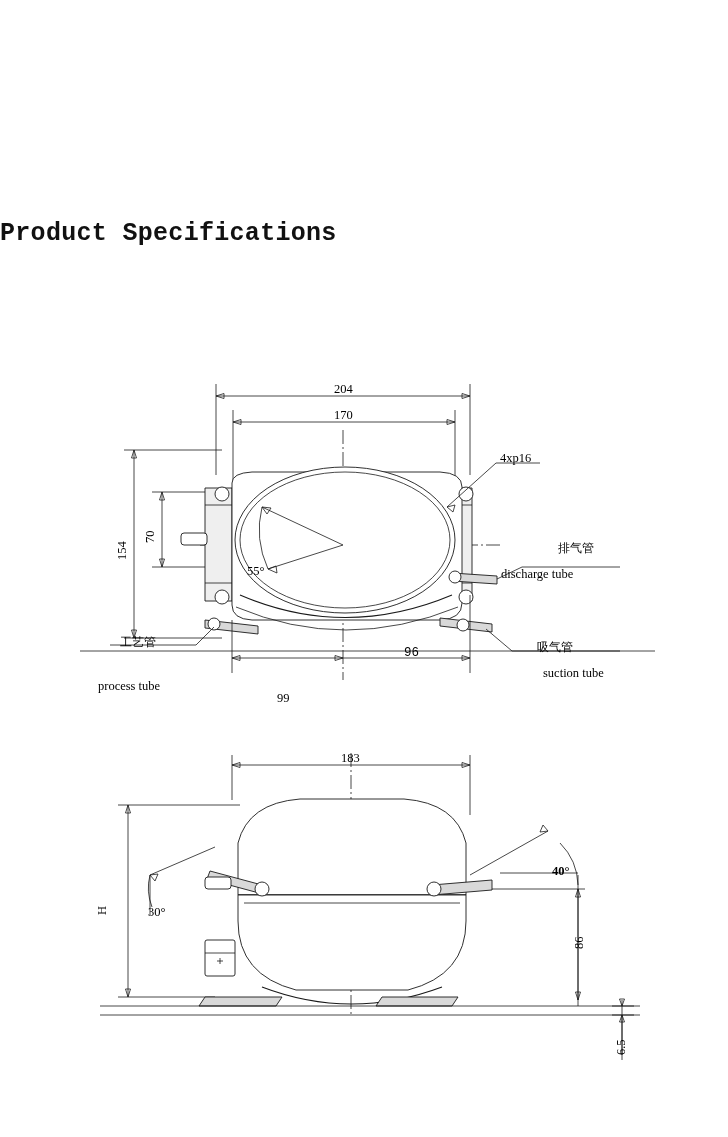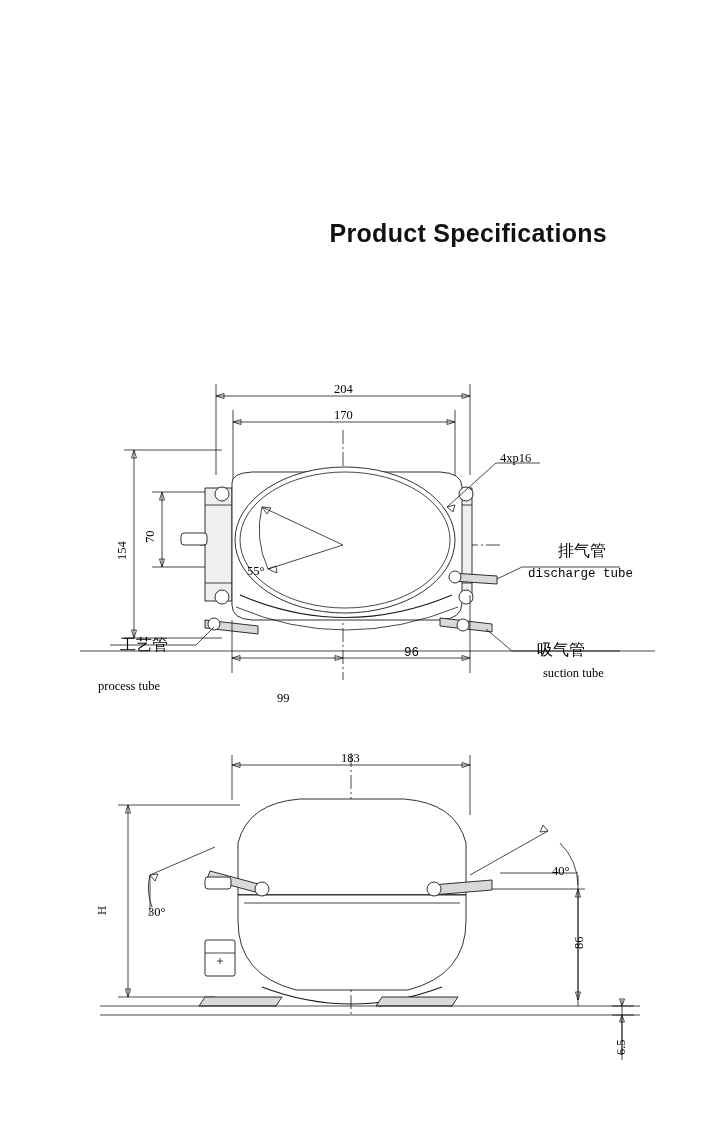--- a/index.html
+++ b/index.html
@@ -19,22 +19,22 @@
     position: absolute;
     left: 0; top: 0;
     width: 728px;
     height: 1137px;
   }
   .title {
     position: absolute;
     left: 0;
     top: 219px;
     width: 607px;
-    text-align: right;
-    font-family: Liberation Sans, sans-serif;
+    text-align: left;
+    font-family: Liberation Mono, monospace;
     font-weight: bold;
     font-size: 25px;
     letter-spacing: 0.3px;
     color: #111;
   }
   .drawing {
     position: absolute;
     left: 0;
     width: 668px;
   }
@@ -42,21 +42,21 @@
   #front-view-drawing { top: 725px; height: 400px; }
 
   .lbl {
     position: absolute;
     font-family: "Liberation Serif", serif;
     font-size: 12.5px;
     color: #000;
     white-space: nowrap;
     line-height: 1.15;
   }
-  .lbl.cn { font-family: "DejaVu Sans", sans-serif; font-size: 16px; }
+  .lbl.cn { font-family: "DejaVu Sans", sans-serif; font-size: 12px; }
   .lbl.rot {
     transform: rotate(-90deg);
     transform-origin: left top;
   }
   svg { display: block; }
   .ln { stroke: #1a1a1a; fill: none; }
   .thin { stroke-width: 0.8; }
   .med { stroke-width: 1.1; }
   .dash-dot {
     stroke: #1a1a1a;
@@ -197,21 +197,21 @@
     <div class="lbl" style="left:334px; top:27px;">204</div>
     <div class="lbl" style="left:334px; top:53px;">170</div>
     <div class="lbl rot" style="left:115px; top:205px;">154</div>
     <div class="lbl rot" style="left:143px; top:188px;">70</div>
     <div class="lbl" style="left:500px; top:96px;">4xp16</div>
     <div class="lbl" style="left:247px; top:209px;"><span>55</span><span class="small">°</span></div>
     <div class="lbl" style="left:277px; top:291px;margin-top:45px;">99</div>
     <div class="lbl" style="left:404px; top:291px;font-family:Liberation Mono, monospace;">96</div>
 
     <div class="lbl cn" style="left:558px; top:187px;">排气管</div>
-    <div class="lbl" style="left:528px; top:212px;font-family:Liberation Mono, monospace;">discharge  tube</div>
+    <div class="lbl" style="left:501px; top:212px;">discharge  tube</div>
 
     <div class="lbl cn" style="left:537px; top:286px;">吸气管</div>
     <div class="lbl" style="left:518px; top:311px;margin-left:25px;">suction  tube</div>
 
     <div class="lbl cn" style="left:120px; top:281px;">工艺管</div>
     <div class="lbl" style="left:98px; top:324px;">process tube</div>
   </div>
 
   <div class="drawing" id="front-view-drawing">
     <svg width="728" height="400" viewBox="0 0 728 400">
@@ -287,18 +287,18 @@
         <line class="ln thin" x1="612" y1="290" x2="634" y2="290"></line>
         <path class="ln thin" d="M622 281 l-2.5 -7 l5 0 z" fill="#1a1a1a"></path>
         <path class="ln thin" d="M622 290 l-2.5 7 l5 0 z" fill="#1a1a1a"></path>
         <line class="ln thin" x1="622" y1="290" x2="622" y2="335"></line>
       </g>
     </svg>
 
     <div class="lbl" style="left:341px; top:26px;">183</div>
     <div class="lbl rot" style="left:95px; top:190px;">H</div>
     <div class="lbl" style="left:148px; top:180px;"><span>30</span><span class="small">°</span></div>
-    <div class="lbl" style="left:552px; top:139px;"><span>40</span><span class="small">°</span></div>
+    <div class="lbl" style="left:552px; top:139px;font-weight:bold;"><span>40</span><span class="small">°</span></div>
     <div class="lbl rot" style="left:572px; top:224px;">86</div>
     <div class="lbl rot" style="left:614px; top:330px;">6.5</div>
   </div>
 
 </div>
 
 </body></html>

